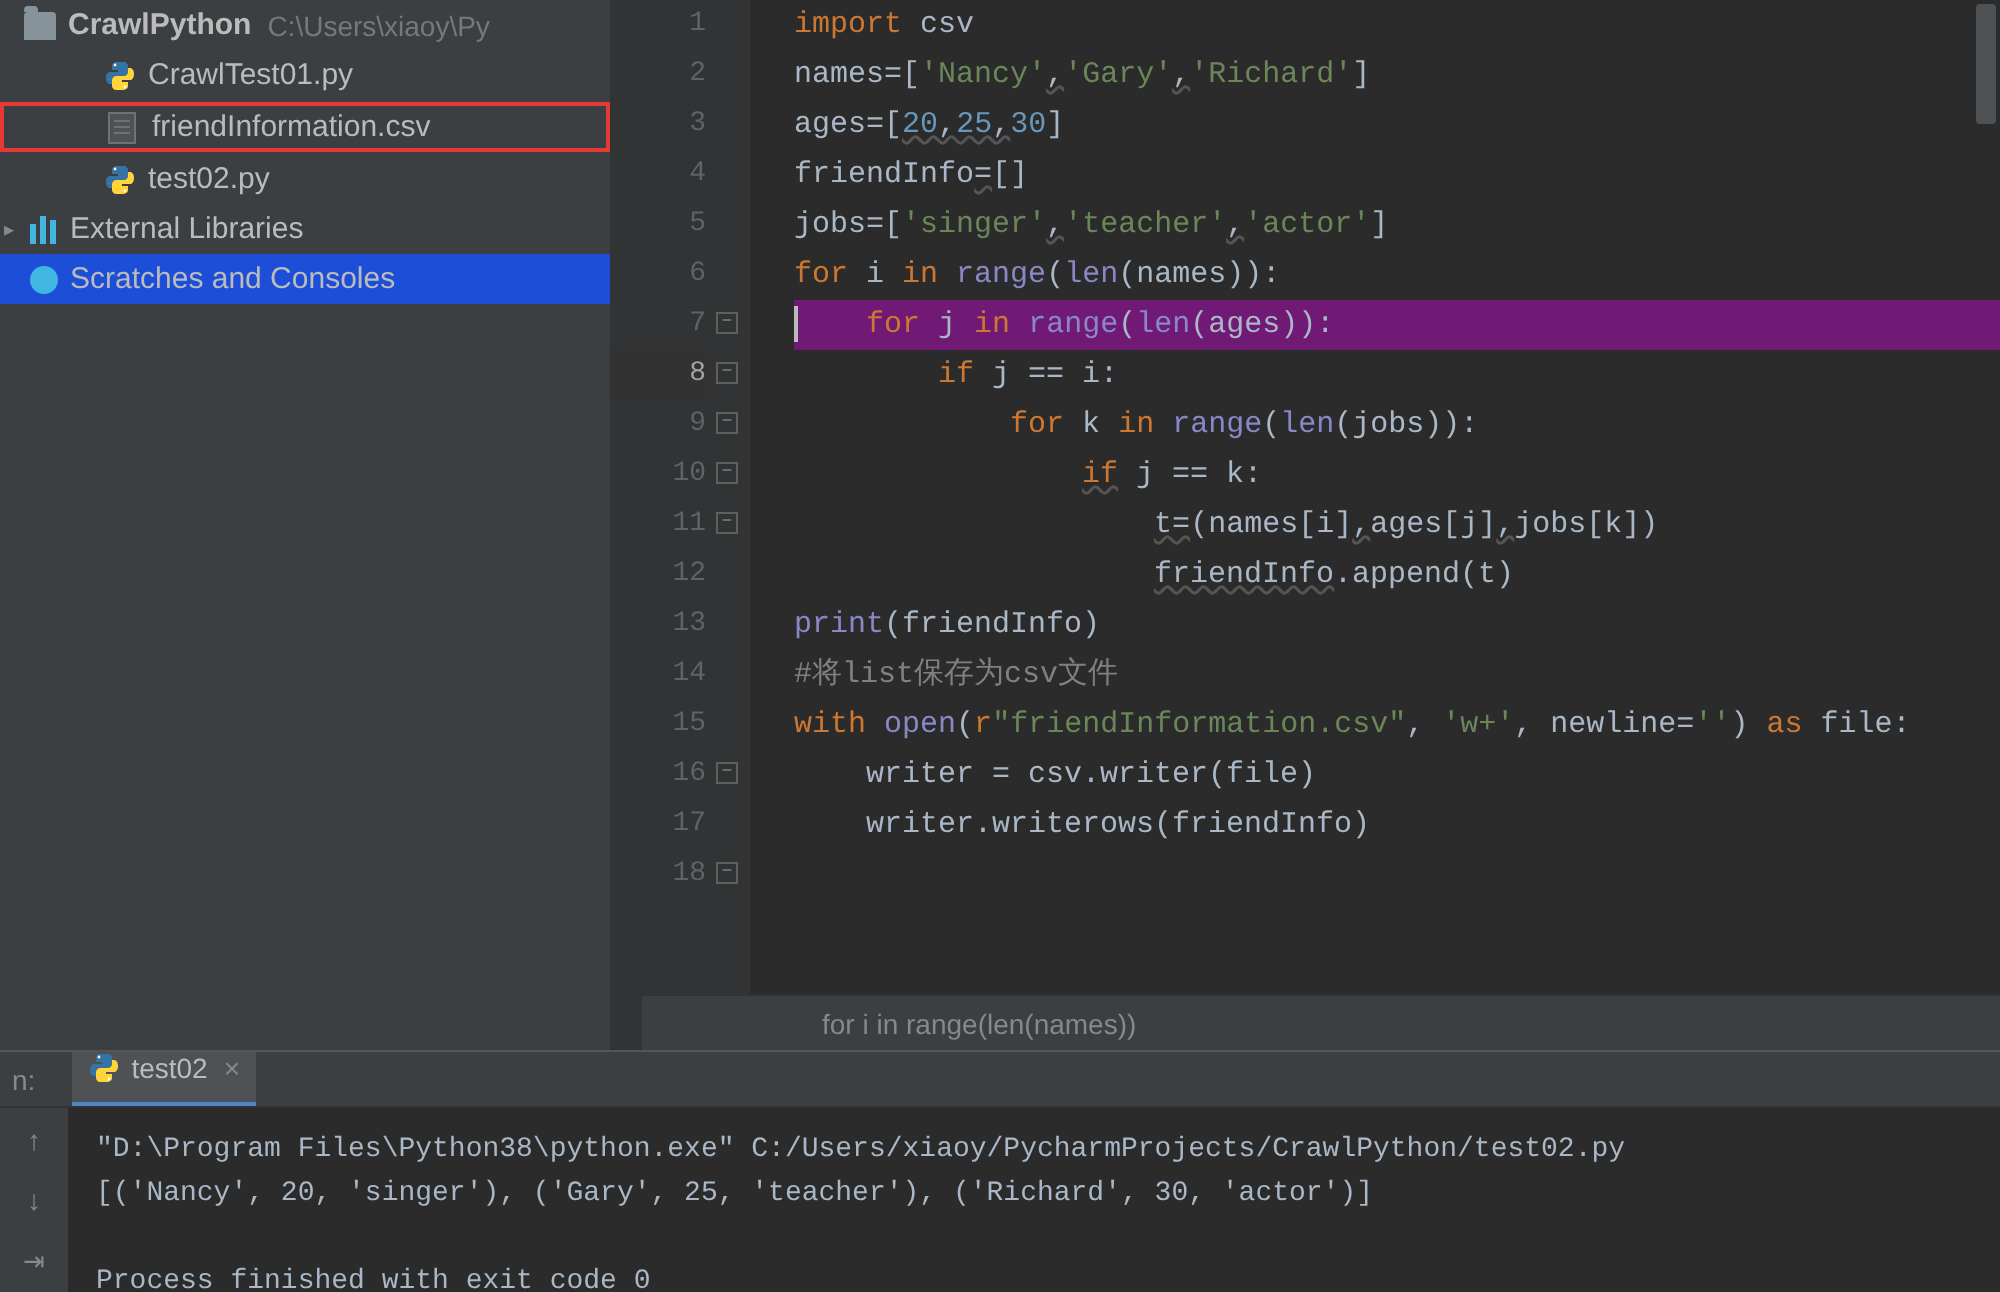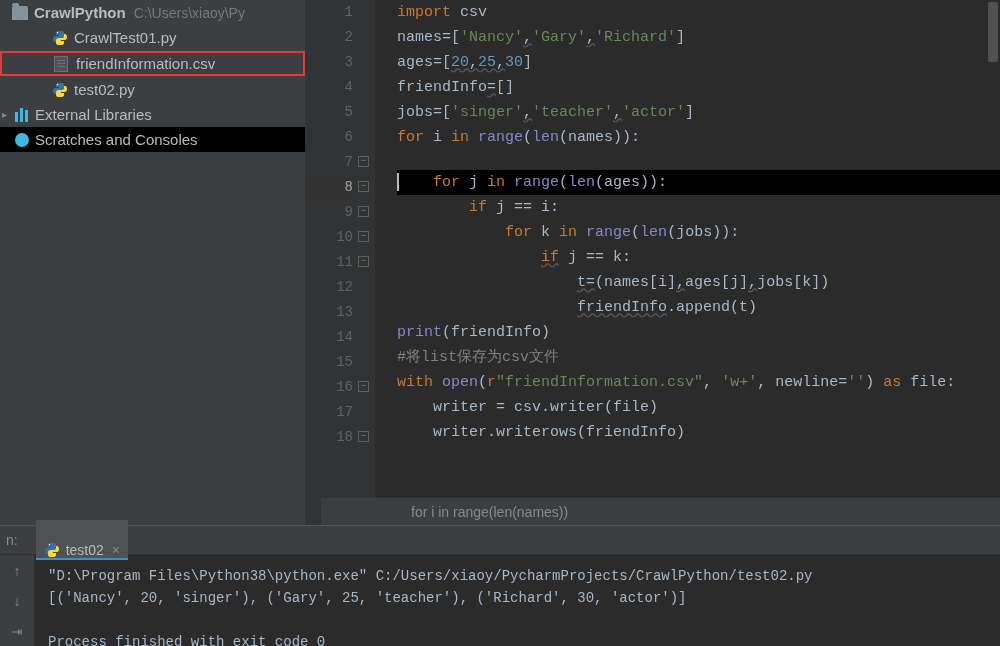--- a/index.html
+++ b/index.html
@@ -89,21 +89,21 @@
 .tree-item .lib-icon span:nth-child(2){height:14px;}
 .tree-item .lib-icon span:nth-child(3){height:12px;}
 .tree-item .scratch-icon {
   width: 14px; height: 14px;
   border-radius: 50%;
   background: #40b6e0;
   margin-right: 6px;
   position: relative;
 }
 .tree-item.selected {
-  background: #000000;
+  background: #1d4ed8;
 }
 .tree-item .name { color: #bbbbbb; }
 .tree-item .path { color: #787878; margin-left: 8px; font-size: 14px; }
 .tree-item .arrow {
   width: 10px;
   color: #888;
   font-size: 10px;
   margin-right: 3px;
 }
 
@@ -148,21 +148,21 @@
 .code-area {
   flex: 1;
   padding-left: 22px;
   line-height: 25px;
   position: relative;
 }
 .code-line {
   height: 25px;
   white-space: pre;
 }
-.code-line.current { background: #000000; margin-top: 20px; }
+.code-line.current { background: #701a75; }
 .kw { color: #cc7832; }
 .str { color: #6a8759; }
 .num { color: #6897bb; }
 .builtin { color: #8888c6; }
 .comment { color: #808080; }
 .op { color: #a9b7c6; }
 .id { color: #a9b7c6; }
 .uline { text-decoration: underline wavy #555; text-decoration-skip-ink: none; }
 .caret {
   display: inline-block;
@@ -201,22 +201,22 @@
   border-bottom: 1px solid #323232;
 }
 .run-label {
   color: #888;
   font-size: 14px;
   margin-right: 18px;
   padding-left: 2px;
 }
 .run-tab {
   display: flex;
-  align-items: flex-end;
-  height: 40px;
+  align-items: flex-start;
+  height: 27px;
   padding: 0 8px;
   background: #4e5254;
   border-bottom: 2px solid #4a88c7;
   color: #bbb;
   font-size: 14px;
 }
 .run-tab .py-icon { width: 16px; height: 16px; margin-right: 6px; }
 .run-tab .close { margin-left: 8px; color: #888; cursor: pointer; }
 
 .console-area {

